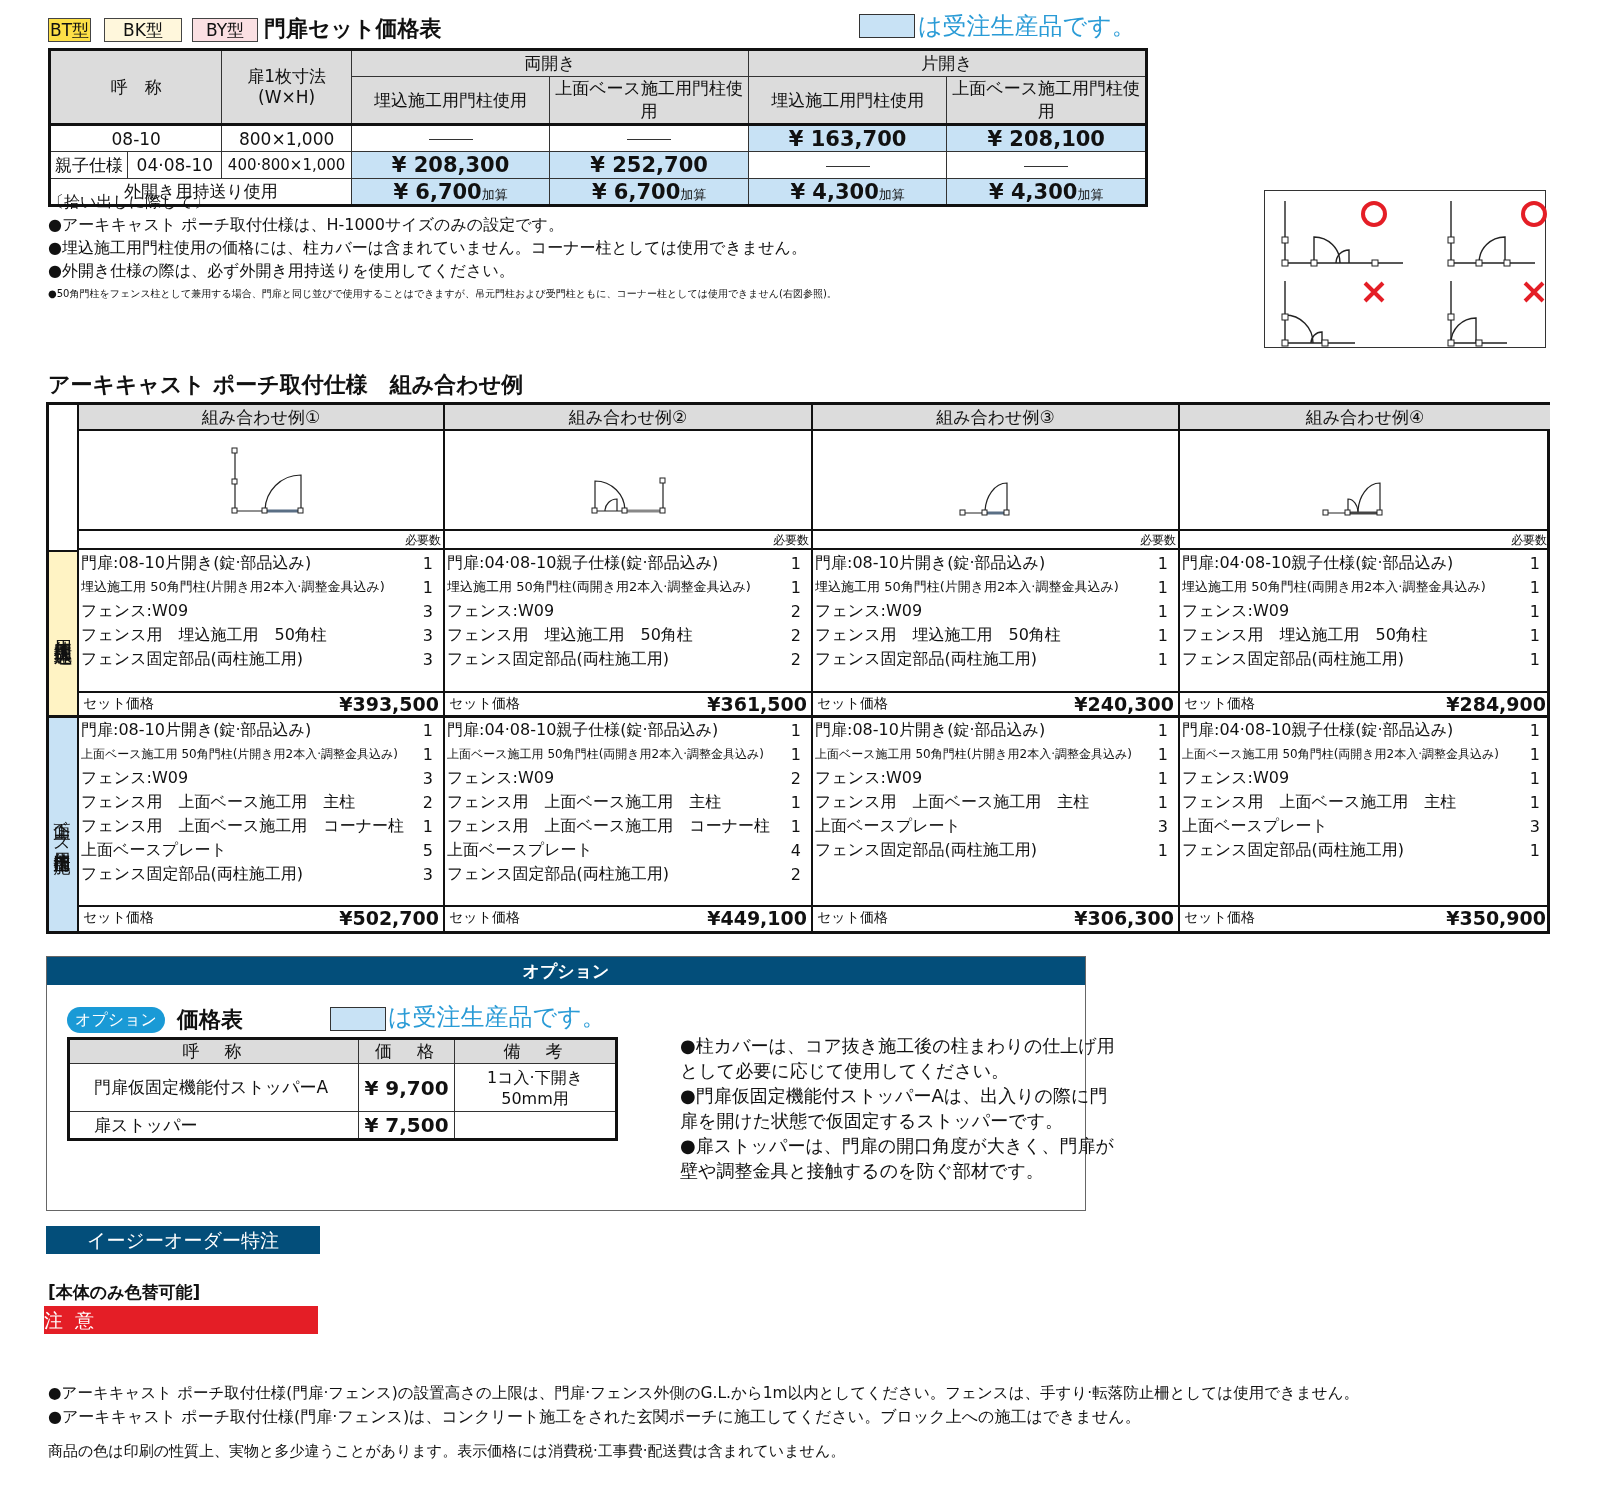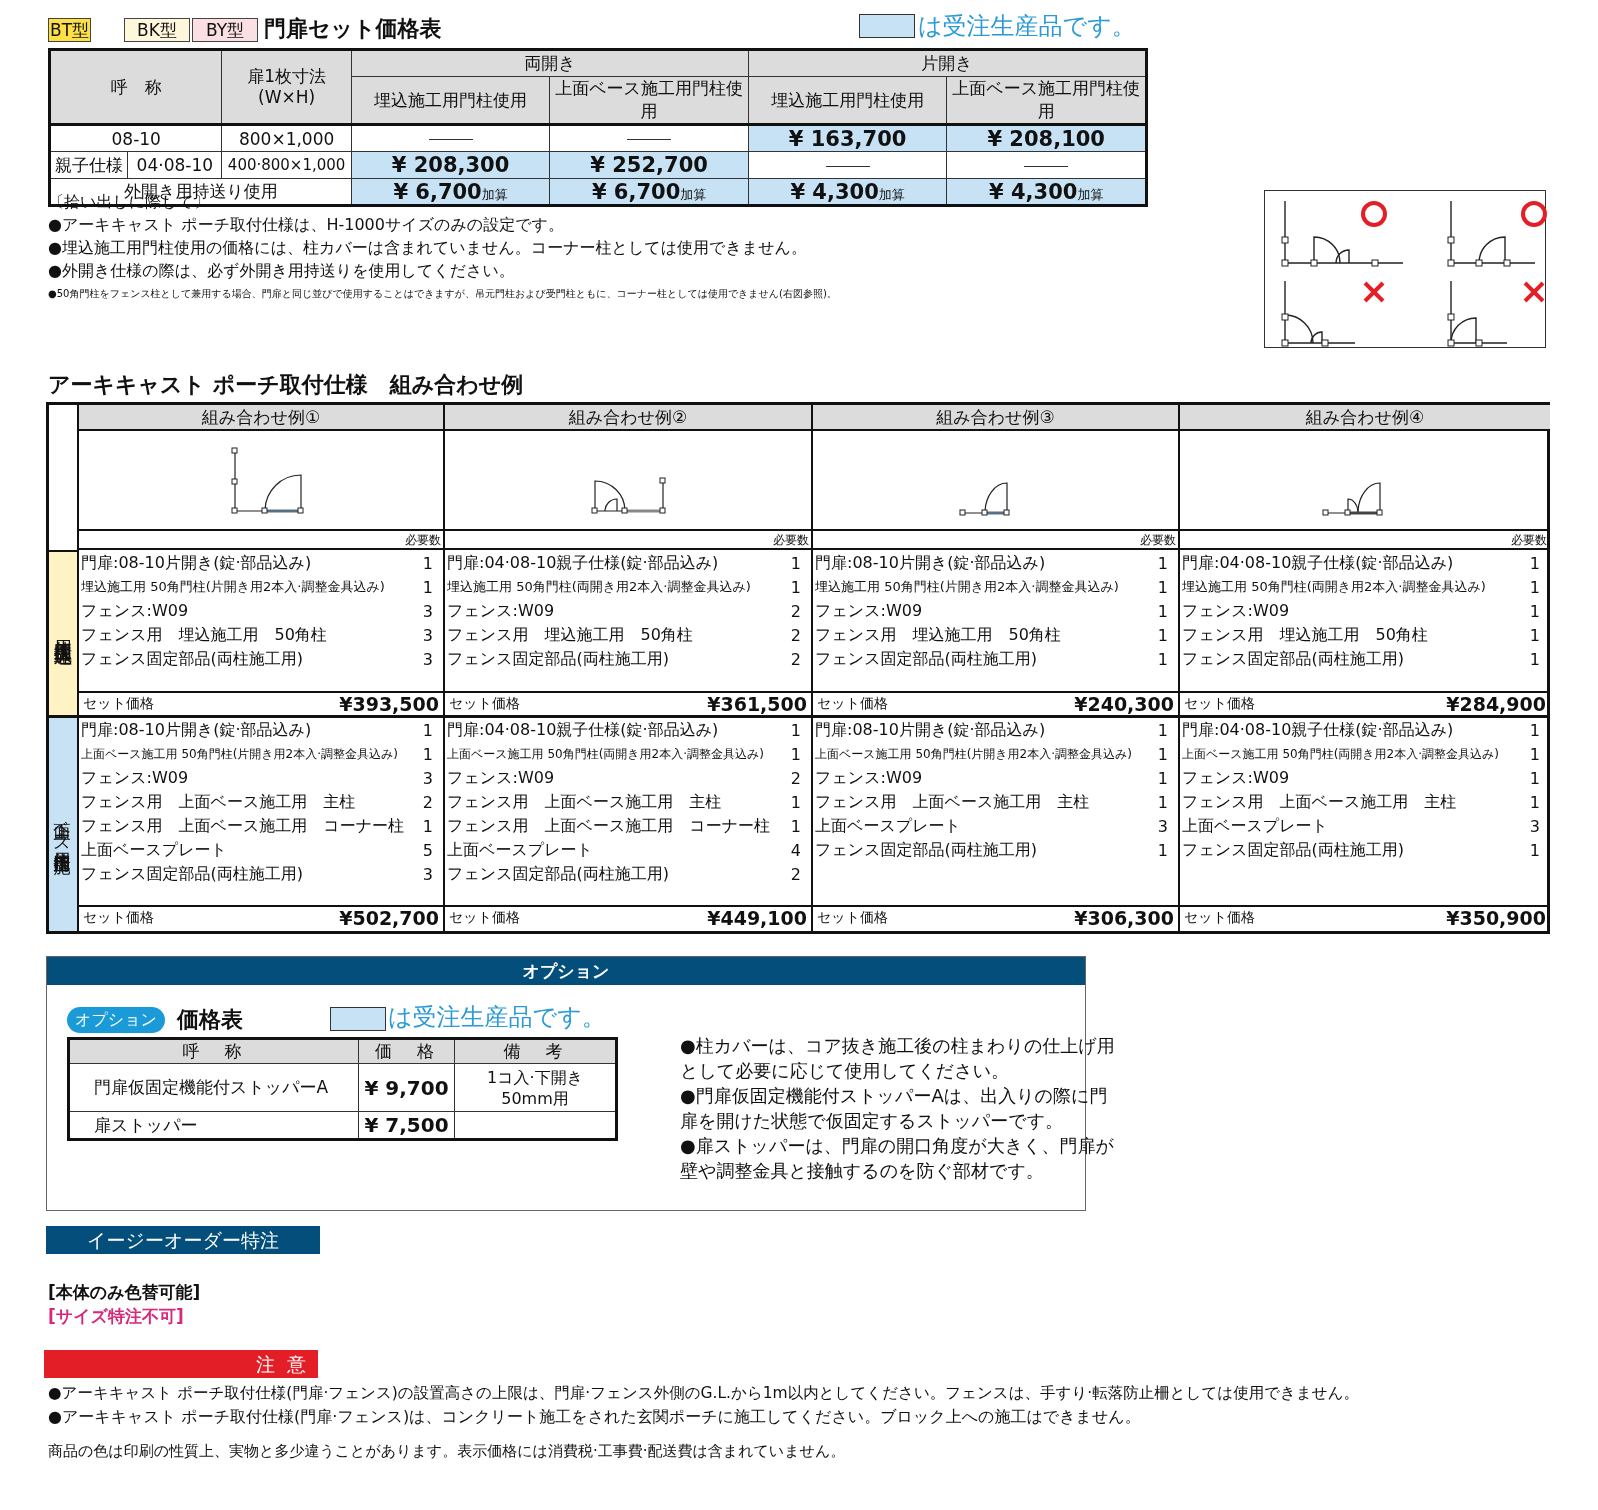--- a/index.html
+++ b/index.html
@@ -64,29 +64,29 @@
   .t2 .blue { background: #c8e2f5; }
   .t2 .note { text-align: center; font-size: 16px; line-height: 21px; }
   .opt-notes { position: absolute; left: 590px; top: 76px; font-size: 18px; line-height: 25px; width: 440px; margin-left: 43px; }
 
   
   .bar-blue { position: absolute; left: 46px; top: 1226px; width: 274px; height: 28px; background: #034e7a; color: #fff; font-size: 19px; text-align: center; line-height: 28px; }
   .easy-text { position: absolute; left: 48px; top: 1280px; font-size: 17px; line-height: 24px; }
   .easy-text b { font-weight: bold; }
   .pink { color: #d8287a; font-weight: bold; }
 
-  .bar-red { position: absolute; left: 44px; top: 1350px; width: 274px; height: 28px; background: #e41e26; color: #fff; font-size: 19px; text-align: right; line-height: 28px; letter-spacing: 12px; }
+  .bar-red { position: absolute; left: 44px; top: 1306px; width: 274px; height: 28px; background: #e41e26; color: #fff; font-size: 19px; text-align: left; line-height: 28px; letter-spacing: 12px; }
   .caution { position: absolute; left: 48px; top: 1382px; font-size: 16px; line-height: 23px; }
   .footer { position: absolute; left: 48px; top: 1442px; font-size: 15px; }
 </style>
 </head>
 <body>
 
 <div class="type-tag" style="left:48px;width:43px;background:#fde047;">BT型</div>
-<div class="type-tag" style="left:124px;width:66px;background:#fff7dc;">BK型</div>
+<div class="type-tag" style="left:104px;width:78px;background:#fff7dc;">BK型</div>
 <div class="type-tag" style="left:192px;width:66px;background:#fbe0e3;">BY型</div>
 <div class="main-title">門扉セット価格表</div>
 <div class="legend-box" style="left:859px;top:14px;"></div>
 <div class="legend-text" style="left:918px;top:10px;">は受注生産品です。</div>
 
 <table class="t1">
   <colgroup>
     <col style="width:78px">
       <col style="width:94px">
       <col style="width:129px">

